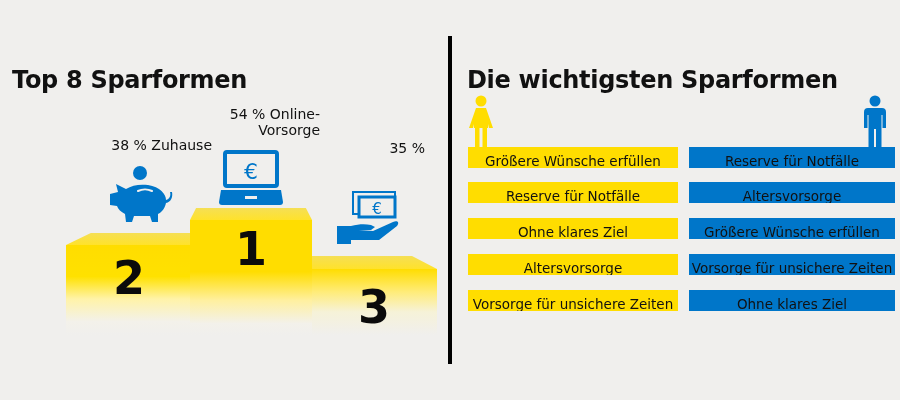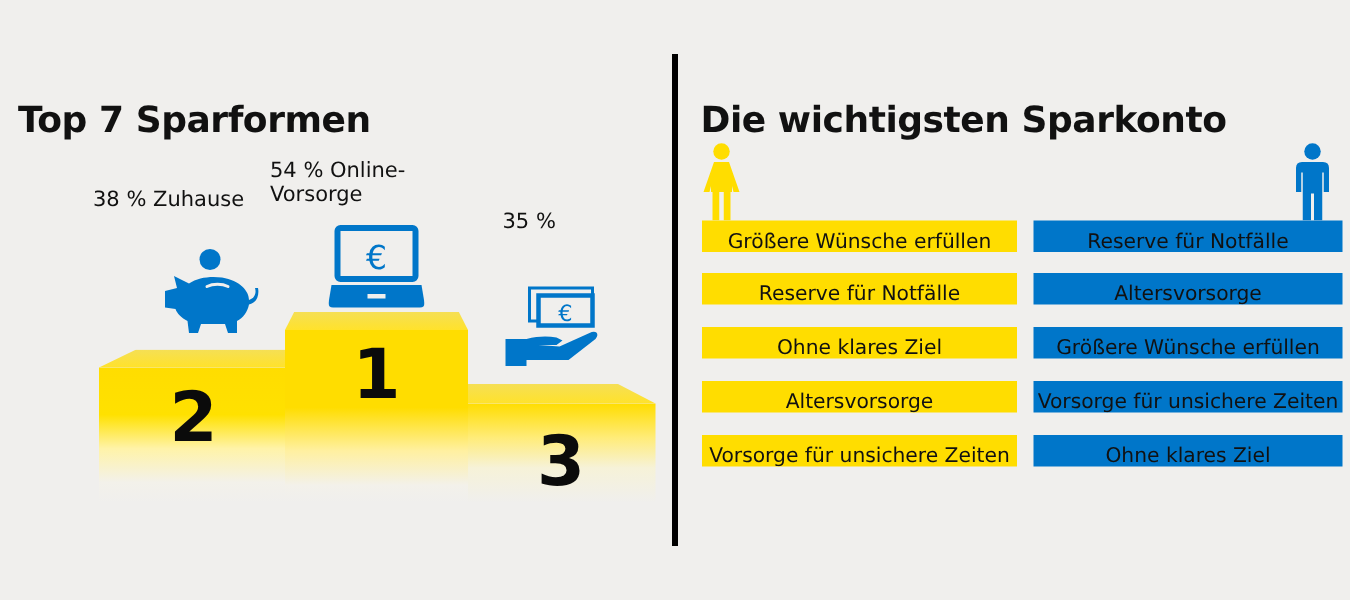--- a/index.html
+++ b/index.html
@@ -9,21 +9,21 @@
     font-family: "DejaVu Sans", "Liberation Sans", sans-serif;
     position: relative;
     color: #111;
   }
   .abs { position: absolute; }
   .title {
     font-weight: bold; font-size: 24px; color: #111; letter-spacing: -0.3px;
     white-space: nowrap;
   }
   .label {
-    font-size: 14px; text-align: left; line-height: 16px; color: #111;
+    font-size: 14px; text-align: right; line-height: 16px; color: #111;
     white-space: nowrap;
   }
   .divider { left: 448px; top: 36px; width: 4px; height: 328px; background: #000; }
 
   
   .podium-face {
     background: linear-gradient(to bottom, #ffdd00 0%, #ffe100 35%, #fff3a8 60%, #f3f1ea 85%, #f0efed 100%);
   }
   .podium-top {
     background: linear-gradient(to bottom, #f5df55 0%, #ffe22b 100%);
@@ -38,23 +38,23 @@
     color: #111; white-space: nowrap; overflow: hidden;
   }
   .box.yellow { background: #ffdd00; }
   .box.blue { background: #0076c9; }
   .col-yellow { left: 468px; width: 210px; }
   .col-blue { left: 689px; width: 206px; }
 </style>
 </head>
 <body>
 
-<div class="abs title" style="left:12px; top:66px;">Top 7 Sparformen</div>
+<div class="abs title" style="left:12px; top:66px;">Top 8 Sparformen</div>
 
-<div class="abs label" style="left:62px; top:125px; width:150px;">
+<div class="abs label" style="left:62px; top:137px; width:150px;">
   <div>38 % Zuhause</div>
 </div>
 <div class="abs label" style="left:180px; top:106px; width:140px;">
   <div>54 % Online-</div>
   <div>Vorsorge</div>
 </div>
 <div class="abs label" style="left:335px; top:140px; width:90px;">
   <div>35 %</div>
 </div>
 
@@ -86,21 +86,21 @@
 
 <div class="abs podium-top" style="left:312px; top:256px; width:125px; height:13px; clip-path: polygon(0 0, 80% 0, 100% 100%, 0 100%);"></div>
 <div class="abs podium-face" style="left:312px; top:269px; width:125px; height:66px; background: linear-gradient(to bottom, #ffdd00 0%, #ffec7a 35%, #f6f2d8 65%, #f0efed 100%);"></div>
 
 <div class="abs num" style="left:104px; top:255px; width:50px;">2</div>
 <div class="abs num" style="left:226px; top:226px; width:50px;">1</div>
 <div class="abs num" style="left:349px; top:284px; width:50px;">3</div>
 
 <div class="abs divider"></div>
 
-<div class="abs title" style="left:467px; top:66px;">Die wichtigsten Sparkonto</div>
+<div class="abs title" style="left:467px; top:66px;">Die wichtigsten Sparformen</div>
 
 <svg class="abs" style="left:468px; top:95px;" width="26" height="52" viewBox="0 0 26 52">
   <circle cx="13" cy="6" r="5.5" fill="#ffdd00"></circle>
   <path d="M8 13 L18 13 L25 33 L21 33 L20 29 L20 33 L6 33 L6 29 L5 33 L1 33 Z" fill="#ffdd00"></path>
   <rect x="7" y="33" width="4.5" height="19" fill="#ffdd00"></rect>
   <rect x="14.5" y="33" width="4.5" height="19" fill="#ffdd00"></rect>
 </svg>
 
 <svg class="abs" style="left:862px; top:95px;" width="26" height="52" viewBox="0 0 26 52">
   <circle cx="13" cy="6" r="5.5" fill="#0076c9"></circle>

